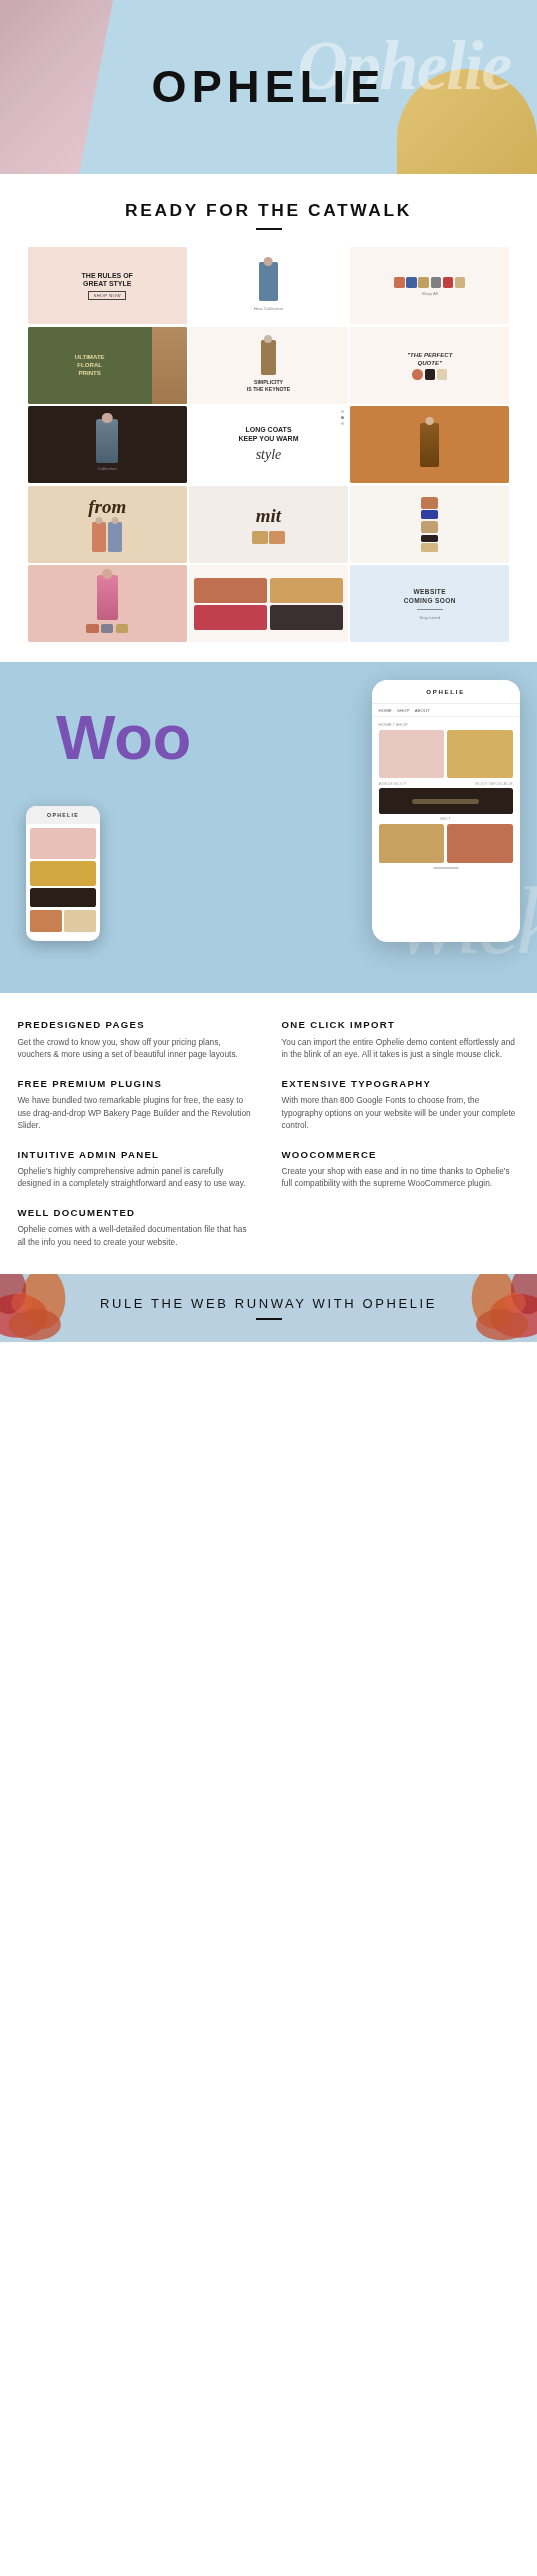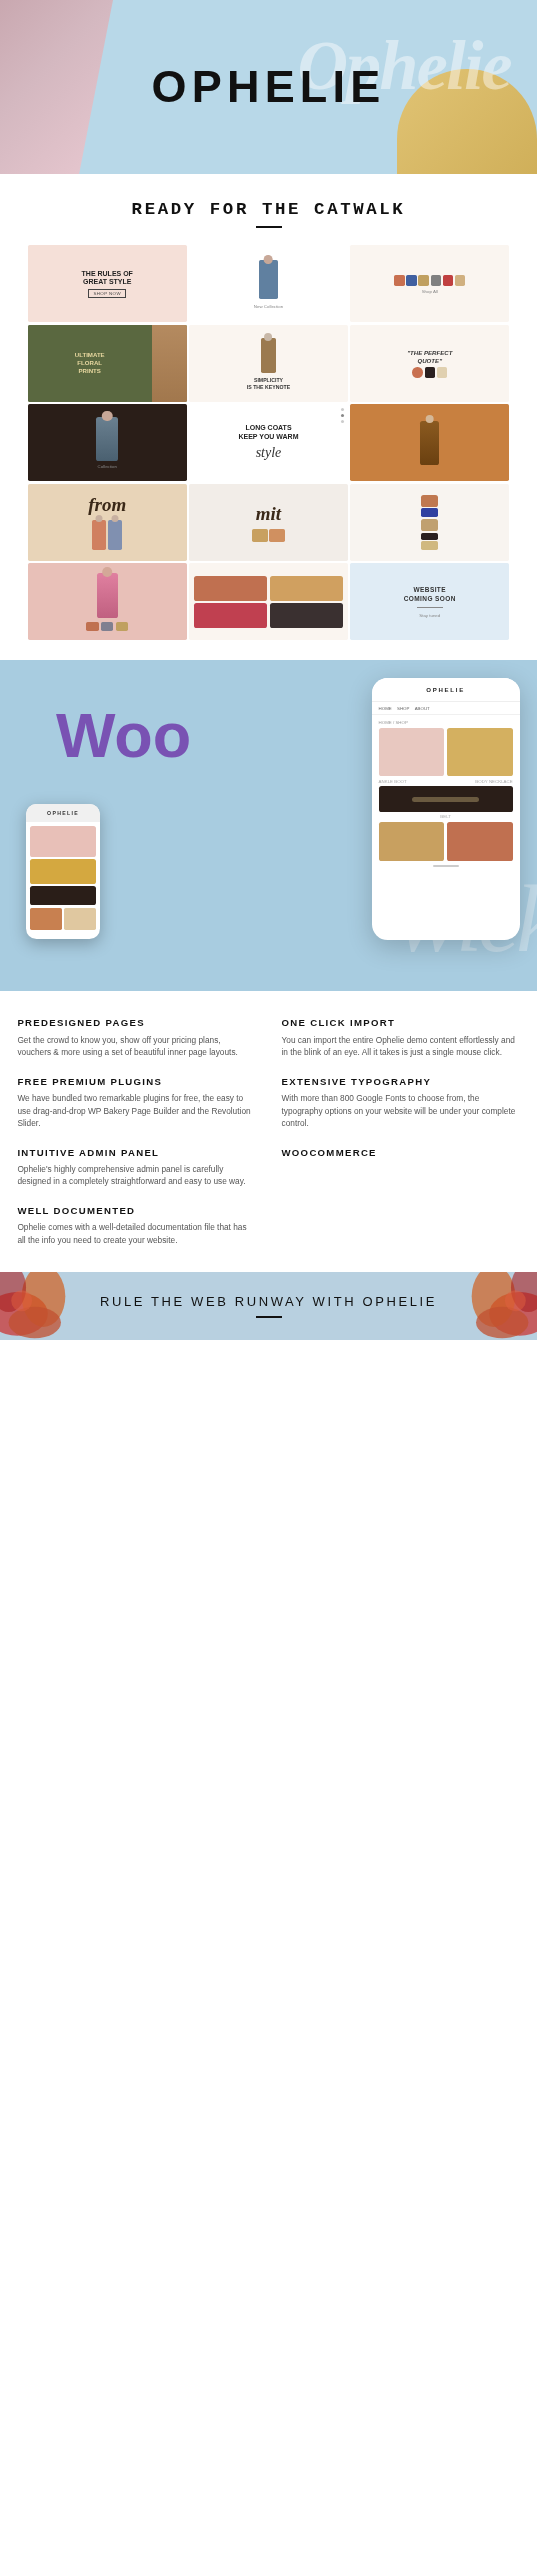--- a/index.html
+++ b/index.html
@@ -65,21 +65,20 @@
       background: #fff;
       padding: 26px 17.4px 17.4px;
       text-align: center;
     }
     .catwalk-title {
       font-size: 17.4px;
       font-weight: 800;
       letter-spacing: 2.6px;
       color: #111;
       margin-bottom: 7px;
-      font-family: Liberation Mono, monospace;
     }
     .catwalk-divider {
       width: 26px;
       height: 1.7px;
       background: #111;
       margin: 0 auto 17.4px;
     }
 
     
     .woo-section {
@@ -507,20 +506,21 @@
       <div class="feature-text">With more than 800 Google Fonts to choose from, the typography options on your website will be under your complete control.</div>
     </div>
 
     <div class="feature-item">
       <div class="feature-title">INTUITIVE ADMIN PANEL</div>
       <div class="feature-text">Ophelie's highly comprehensive admin panel is carefully designed in a completely straightforward and easy to use way.</div>
     </div>
 
     <div class="feature-item">
       <div class="feature-title">WOOCOMMERCE</div>
+      <div class="feature-text">Create your shop with ease and in no time thanks to Ophelie's full compatibility with the supreme WooCommerce plugin.</div>
     </div>
 
     <div class="feature-item">
       <div class="feature-title">WELL DOCUMENTED</div>
       <div class="feature-text">Ophelie comes with a well-detailed documentation file that has all the info you need to create your website.</div>
     </div>
 
   </div>
 </div>
 

